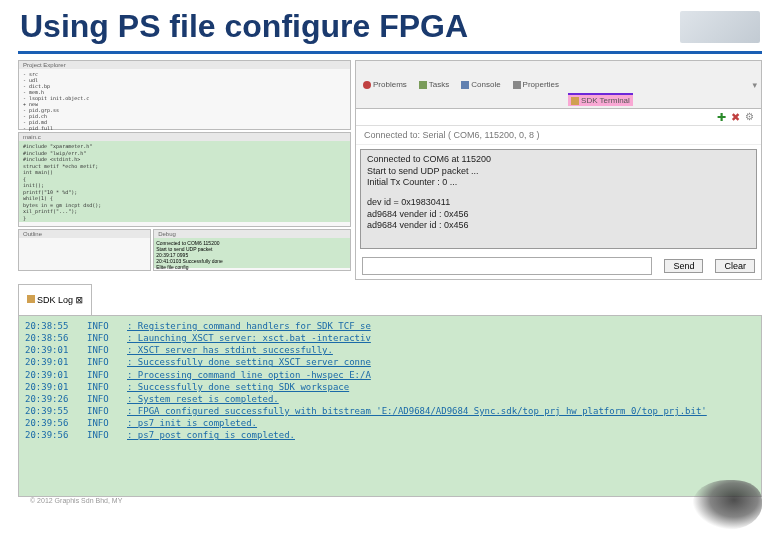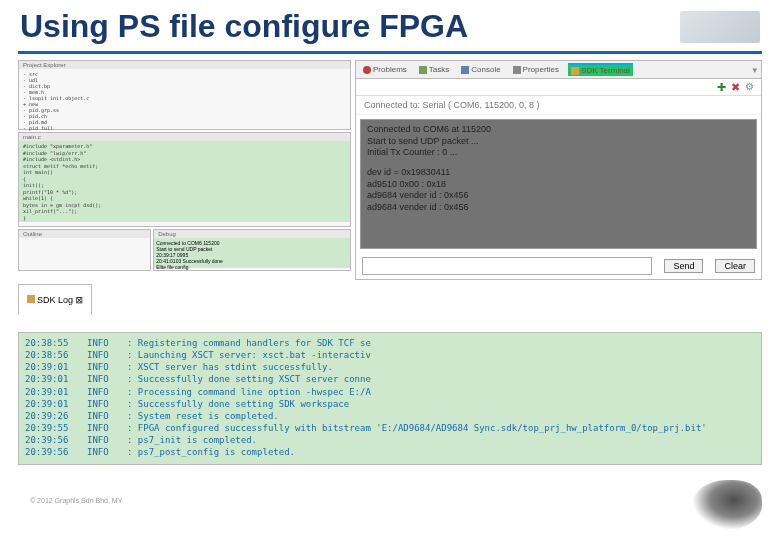--- a/index.html
+++ b/index.html
@@ -28,51 +28,51 @@
   .code-area { background: #cde8cd; padding: 2px 4px; font-family: monospace; font-size: 5px; line-height: 1.3; color: #333; height: calc(100% - 12px); overflow: hidden; }
   .code-line { white-space: nowrap; overflow: hidden; }
   
   .bottom-left { display: flex; gap: 2px; height: 42px; }
   .outline-panel { flex: 0 0 40%; }
   .debug-panel { flex: 1; }
   .debug-body { background: #cde8cd; font-size: 5px; padding: 2px; height: calc(100% - 10px); }
   
   .tabs-row { display: flex; align-items: center; background: #f0f0f0; border: 1px solid #bbb; border-bottom: none; padding: 2px 4px; gap: 6px; font-size: 8px; }
   .tab { display: flex; align-items: center; gap: 2px; padding: 1px 3px; color: #555; cursor: pointer; }
-  .tab.active { background: #22c55e; border-top: 2px solid #0ea5e9; }
+  .tab.active { background: #f9a8d4; border-top: 2px solid #6d28d9; margin-top: 30px; }
   .tab-icon { width: 8px; height: 8px; display: inline-block; }
   .icon-problems { background: #c04040; border-radius: 50%; }
   .icon-tasks { background: #7a9c5a; }
   .icon-console { background: #6080b0; }
   .icon-props { background: #888; }
   .icon-sdk { background: #d0a050; }
   .tab-close { margin-left: auto; color: #888; cursor: pointer; font-size: 9px; }
   
   .terminal { border: 1px solid #bbb; background: #fff; flex: 1; display: flex; flex-direction: column; }
   .term-toolbar { display: flex; justify-content: flex-end; gap: 4px; padding: 3px 6px; border-bottom: 1px solid #ddd; }
   .tb-icon { width: 10px; height: 10px; display: inline-block; cursor: pointer; }
   .icon-add { color: #2a8a2a; font-size: 11px; line-height: 10px; }
   .icon-x { color: #c04040; font-size: 11px; line-height: 10px; }
   .icon-gear { color: #888; font-size: 10px; line-height: 10px; }
   
   .conn-status { padding: 4px 8px; font-size: 9px; color: #777; border-bottom: 1px solid #eee; }
   
-  .term-body { flex: 1; background: #737373; border: 1px solid #999; margin: 4px; padding: 4px 6px; font-size: 9px; line-height: 1.3; color: #222; }
+  .term-body { flex: 1; background: #e5e5e5; border: 1px solid #999; margin: 4px; padding: 4px 6px; font-size: 9px; line-height: 1.3; color: #222; }
   .term-line { white-space: nowrap; }
   .term-spacer { height: 8px; }
   
   .sdk-log-row { padding: 0 18px; margin-top: 4px; }
   .sdk-log-tab { display: inline-block; background: #fff; border: 1px solid #bbb; border-bottom: none; padding: 10px 8px; font-size: 9px; }
   .sdk-log-tab-icon { width: 8px; height: 8px; background: #d0a050; display: inline-block; margin-right: 2px; }
   
-  .sdk-log-body { border: 1px solid #bbb; background: #cde8cd; margin: 17px 18px; padding: 4px 6px; font-family: monospace; font-size: 9px; line-height: 1.35; height: 133px; }
+  .sdk-log-body { border: 1px solid #bbb; background: #cde8cd; margin: 0 18px; padding: 4px 6px; font-family: monospace; font-size: 9px; line-height: 1.35; height: 182px; }
   .log-line { white-space: nowrap; overflow: hidden; display: flex; }
   .log-ts { color: #1a6aa8; width: 62px; flex-shrink: 0; }
   .log-lvl { color: #1a6aa8; width: 40px; flex-shrink: 0; }
-  .log-msg { color: #1a6aa8; }
+  .log-msg { color: #1a6aa8; text-decoration: underline; }
   
   .term-input-row { display: flex; gap: 12px; padding: 4px 6px; align-items: center; }
   .term-input { flex: 1; border: 1px solid #aaa; height: 18px; font-size: 9px; padding: 0 4px; }
   .term-btn { font-size: 9px; padding: 1px 8px; background: #f0f0f0; border: 1px solid #999; cursor: pointer; }
   
   .footer-decor { position: absolute; right: 18px; bottom: 10px; width: 70px; height: 50px; background: radial-gradient(ellipse at 60% 40%, #222 0%, #666 40%, transparent 70%); border-radius: 50% 40% 50% 30%; opacity: 0.8; }
   .footer-text { position: absolute; left: 30px; bottom: 36px; font-size: 7px; color: #999; }
 </style>
 </head>
 <body>
@@ -173,21 +173,20 @@
           <span class="tb-icon icon-x">✖</span>
           <span class="tb-icon icon-gear">⚙</span>
         </div>
         <div class="conn-status">Connected to: Serial ( COM6, 115200, 0, 8 )</div>
         <div class="term-body" id="termbody">
             <div class="term-line">Connected to COM6 at 115200</div>
             <div class="term-line">Start to send UDP packet ...</div>
             <div class="term-line">Initial Tx Counter : 0 ...</div>
             <div class="term-spacer"></div>
             <div class="term-line">dev id = 0x19830411</div>
-            <div class="term-line">ad9510 0x00 : 0x18</div>
             <div class="term-line">ad9684 vender id : 0x456</div>
             <div class="term-line">ad9684 vender id : 0x456</div>
           </div>
         <div class="term-input-row">
           <input class="term-input" placeholder="" style="">
           <button class="term-btn">Send</button>
           <button class="term-btn">Clear</button>
         </div>
       </div>
     </div>

